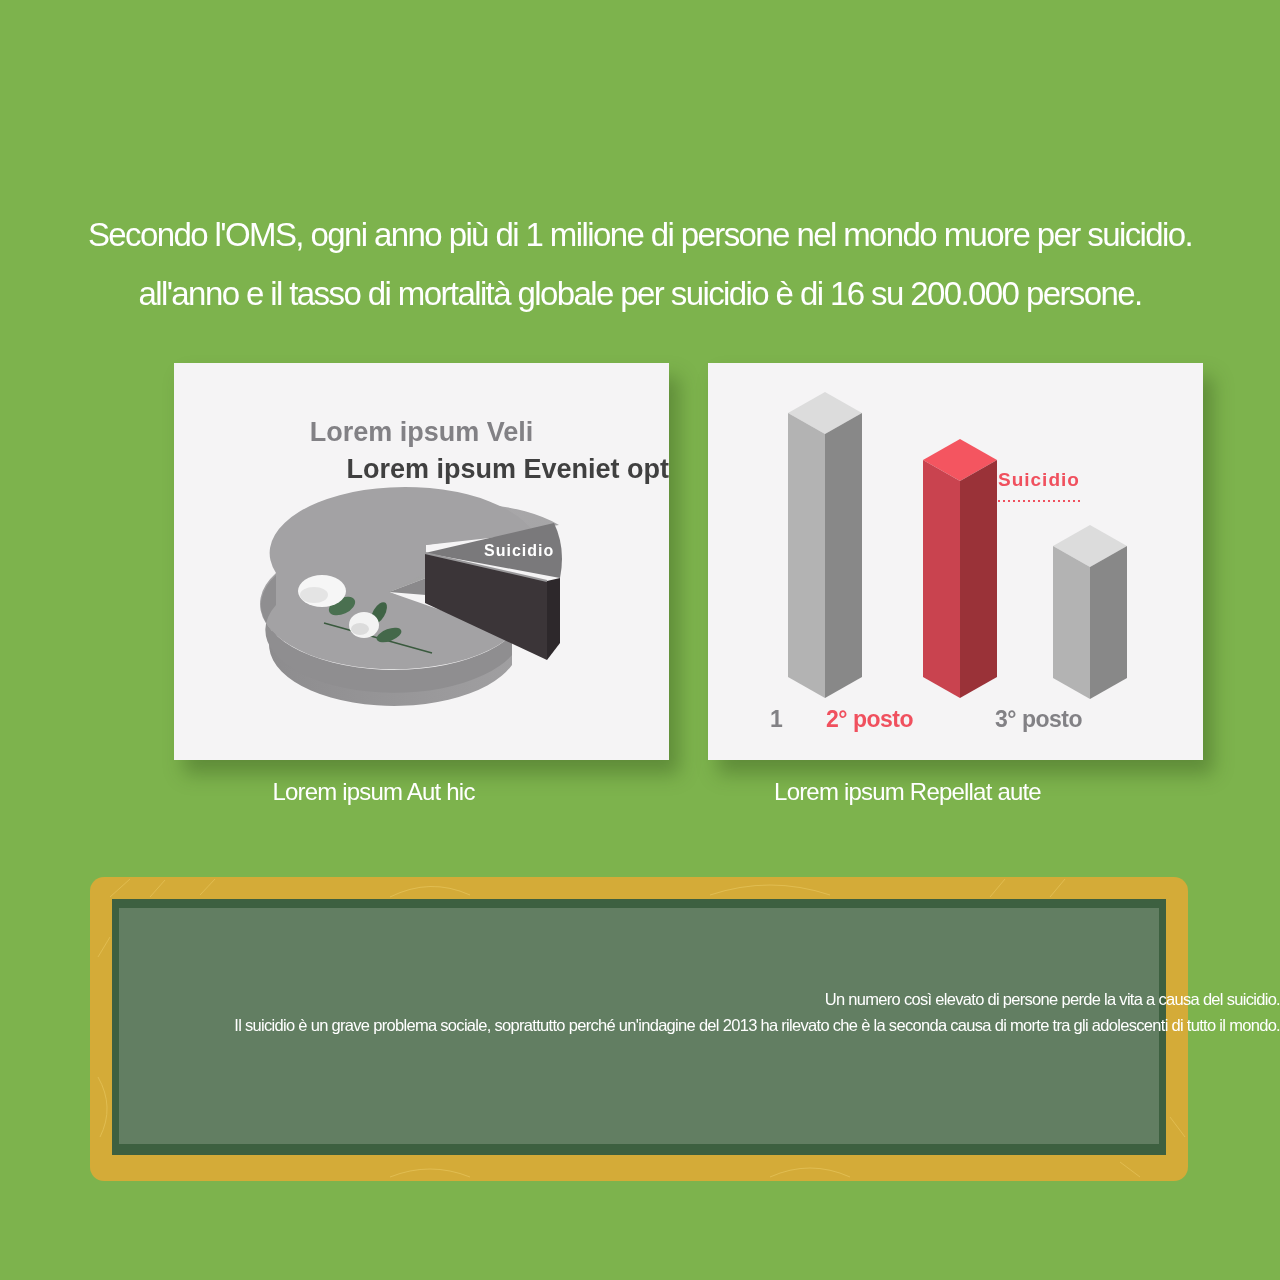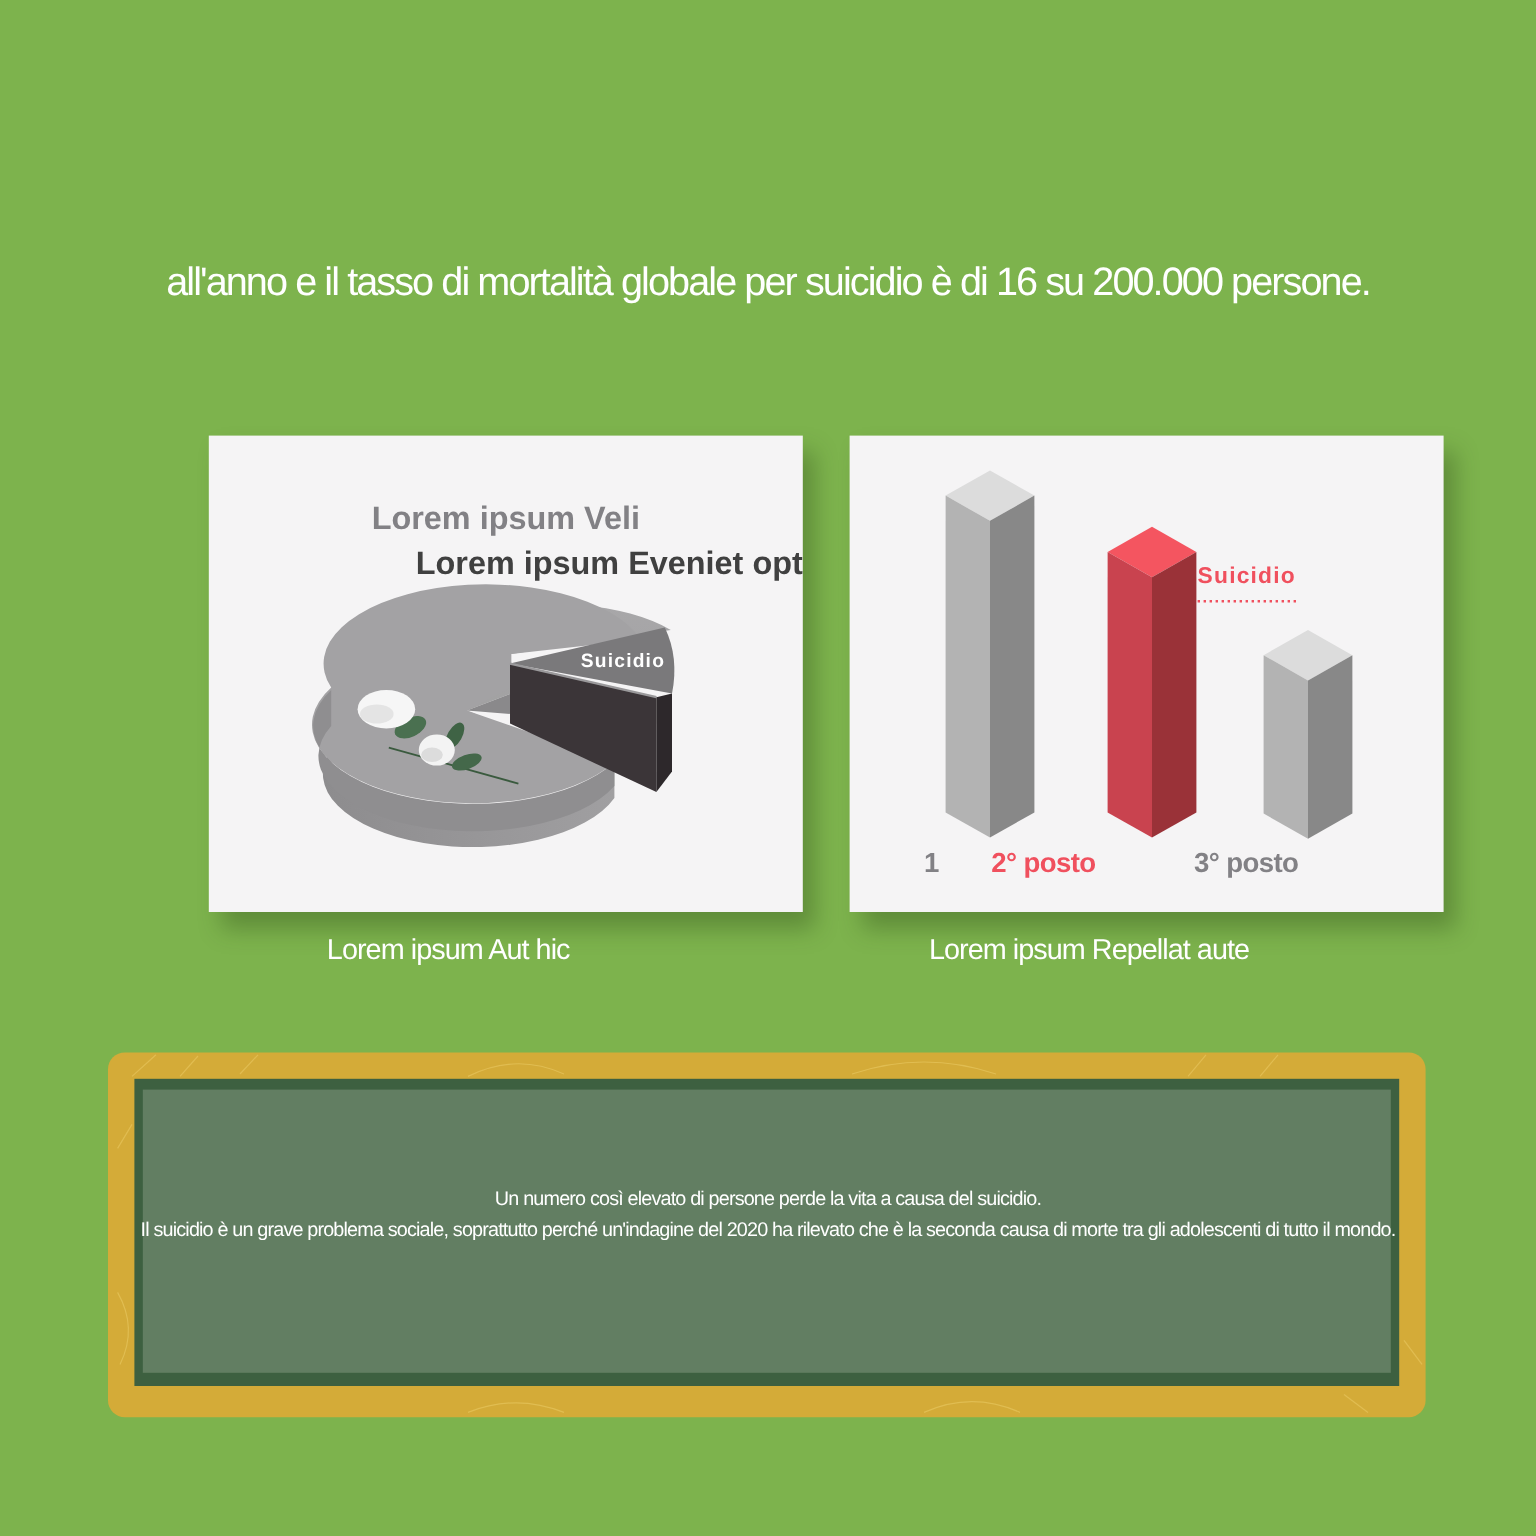--- a/index.html
+++ b/index.html
@@ -56,29 +56,30 @@
   .board-outer {
     position: absolute; left: 112px; top: 899px; width: 1054px; height: 256px;
     background: #3d6040;
   }
   .board-inner {
     position: absolute; left: 119px; top: 908px; width: 1040px; height: 236px;
     background: #627e62;
   }
   .board-text {
     position: absolute; left: 0; top: 986px; width: 1280px;
-    text-align: center; color: #ffffff; font-size: 16.5px;
+    text-align: right; color: #ffffff; font-size: 16.5px;
     letter-spacing: -0.7px; line-height: 26px;
   }
   .board-text div { white-space: nowrap; }
 </style>
 </head>
 <body>
 
 <div class="headline">
+  <div>Secondo l'OMS, ogni anno più di 1 milione di persone nel mondo muore per suicidio.</div>
   <div>all'anno e il tasso di mortalità globale per suicidio è di 16 su 200.000 persone.</div>
 </div>
 
 <div class="card card-left">
   <div class="pie-title1">Lorem ipsum Veli</div>
   <div class="pie-title2">Lorem ipsum Eveniet opt</div>
   <svg class="pie-svg" width="495" height="397" viewBox="0 0 495 397">
     <defs>
       <linearGradient id="pieSide" x1="0" y1="0" x2="1" y2="0">
         <stop offset="0" stop-color="#8d8c8e"></stop>
@@ -164,14 +165,14 @@
         <path d="M680,300 Q720,282 760,300"></path>
       <path d="M1030,285 L1050,300"></path>
         <path d="M1080,240 L1095,260"></path>
     </g>
   </svg>
 </div>
 <div class="board-outer"></div>
 <div class="board-inner"></div>
 <div class="board-text">
   <div>Un numero così elevato di persone perde la vita a causa del suicidio.</div>
-  <div>Il suicidio è un grave problema sociale, soprattutto perché un'indagine del 2020 ha rilevato che è la seconda causa di morte tra gli adolescenti di tutto il mondo.</div>
+  <div>Il suicidio è un grave problema sociale, soprattutto perché un'indagine del 2013 ha rilevato che è la seconda causa di morte tra gli adolescenti di tutto il mondo.</div>
 </div>
 
 </body></html>

